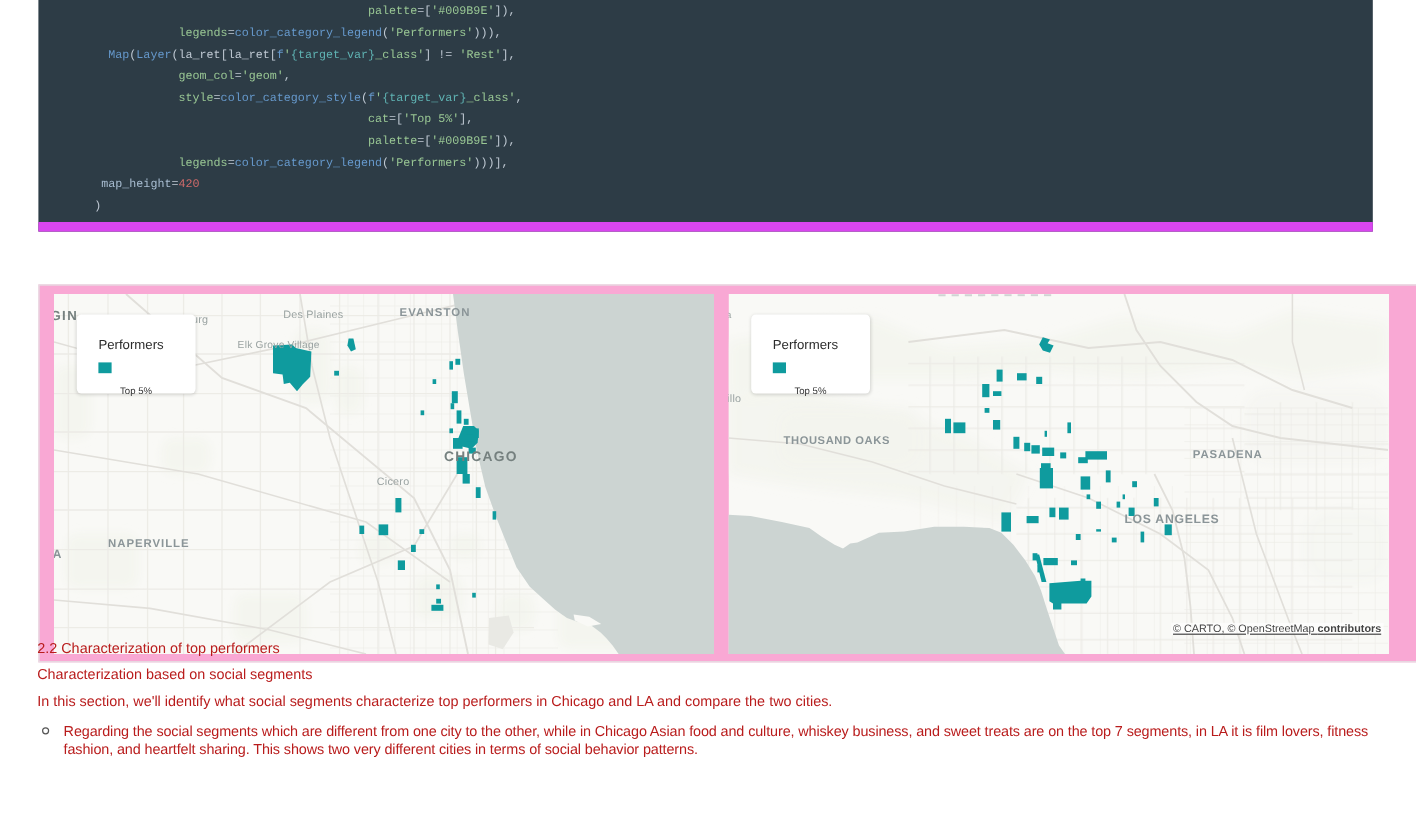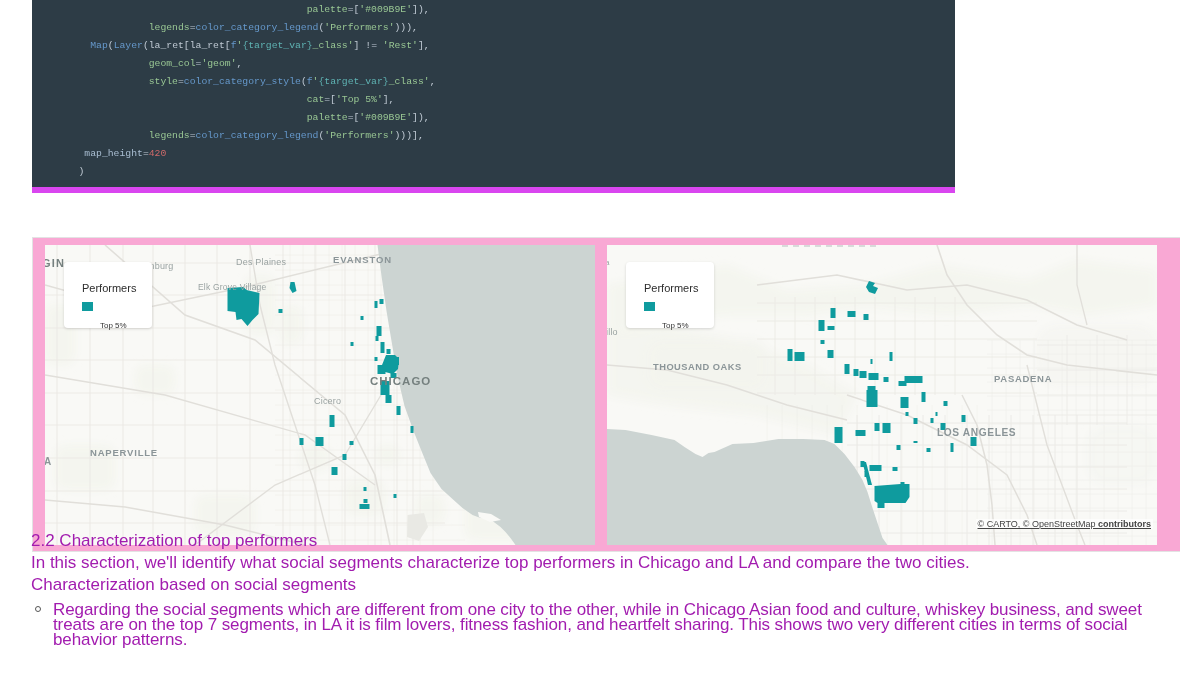--- a/index.html
+++ b/index.html
@@ -1,42 +1,42 @@
 <!DOCTYPE html>
 <html><head>
 <meta charset="utf-8">
 <style>
   html,body{margin:0;padding:0;background:#fff;}
   body{width:1180px;height:682px;position:relative;overflow:hidden;
        font-family:"Liberation Sans",sans-serif;}
-  .code{position:absolute;left:32px;top:0;width:923px;height:193px;
-        background:#2d3c46;border-bottom:6px solid #d946ef;box-sizing:border-box;}
+  .code{position:absolute;left:32px;top:0;width:1112px;height:193px;
+        background:#2d3c46;border-bottom:8px solid #d946ef;box-sizing:border-box;}
   .code pre{margin:0;position:absolute;left:46.5px;top:0.5px;
         font-family:"Liberation Mono",monospace;font-size:9.75px;line-height:18px;
         color:#b9c3cd;}
   .cb{color:#6699cc}
   .cg{color:#99c794}
   .cc{color:#5fb3b3}
   .cr{color:#cf6a6a}
   .cl{color:#a9bed2}
   .cw{color:#c0cad4}
   .mapwrap{position:absolute;left:32px;top:207px;width:1160px;height:315px;
         border:1px solid #e3e3e3;box-sizing:border-box;background:#f9a8d4;margin-top:30px;}
   .map{position:absolute;top:7px;width:550px;height:300px;overflow:hidden;}
   #m1{left:12px;}
   #m2{left:574px;}
   .legend{position:absolute;left:19px;top:17px;width:88px;height:66px;background:#fff;
-        border-radius:4px;box-shadow:0 1px 3px rgba(0,0,0,0.15);}
+        border-radius:4px;box-shadow:0 1px 3px rgba(0,0,0,0.15);padding-left:11px;}
   .legend .t{position:absolute;left:18px;top:20px;font-size:11px;color:#2c2c2c;}
   .legend .sw{position:absolute;left:18px;top:40px;width:11px;height:9px;background:#0f9b9e;}
   .legend .l{position:absolute;left:36px;top:59px;font-size:8px;color:#333;}
   .attrib{position:absolute;right:4px;bottom:16px;font-size:9px;color:#444;
         background:rgba(255,255,255,0.7);padding:0 2px;text-decoration:underline;}
-  .textsec{position:absolute;left:31px;top:533px;width:1124px;color:#a21caf;
-        font-size:17px;line-height:15px;}
+  .textsec{position:absolute;left:31px;top:533px;width:1124px;color:#b91c1c;
+        font-size:12px;line-height:15px;}
   .textsec p{margin:0 0 7.2px 0;}
   .textsec ul{margin:10px 0 0 0;padding:0;list-style:none;}
   .textsec li{position:relative;padding-left:22px;margin-bottom:6.5px;letter-spacing:-0.1px;}
   .textsec li:before{content:"";position:absolute;left:4px;top:4px;width:4px;height:4px;
         border:1.5px solid #555;border-radius:50%;}
 </style>
 </head>
 <body>
 <div class="code">
     <pre>                                       <span class="cg">palette</span><span class="cw">=[</span><span class="cg">'#009B9E'</span><span class="cw">]),</span>
@@ -353,18 +353,18 @@
         <div class="t">Performers</div>
         <div class="sw"></div>
         <div class="l">Top 5%</div>
       </div>
     <div class="attrib">© CARTO, © OpenStreetMap <b>contributors</b></div>
   </div>
 </div>
 
 <div class="textsec">
   <p>2.2 Characterization of top performers</p>
+  <p>Characterization based on social segments</p>
   <p>In this section, we'll identify what social segments characterize top performers in Chicago and LA and compare the two cities.</p>
-  <p>Characterization based on social segments</p>
   <ul>
     <li>Regarding the social segments which are different from one city to the other, while in Chicago Asian food and culture, whiskey business, and sweet treats are on the top 7 segments, in LA it is film lovers, fitness fashion, and heartfelt sharing. This shows two very different cities in terms of social behavior patterns.</li>
   </ul>
 </div>
 
 </body></html>

